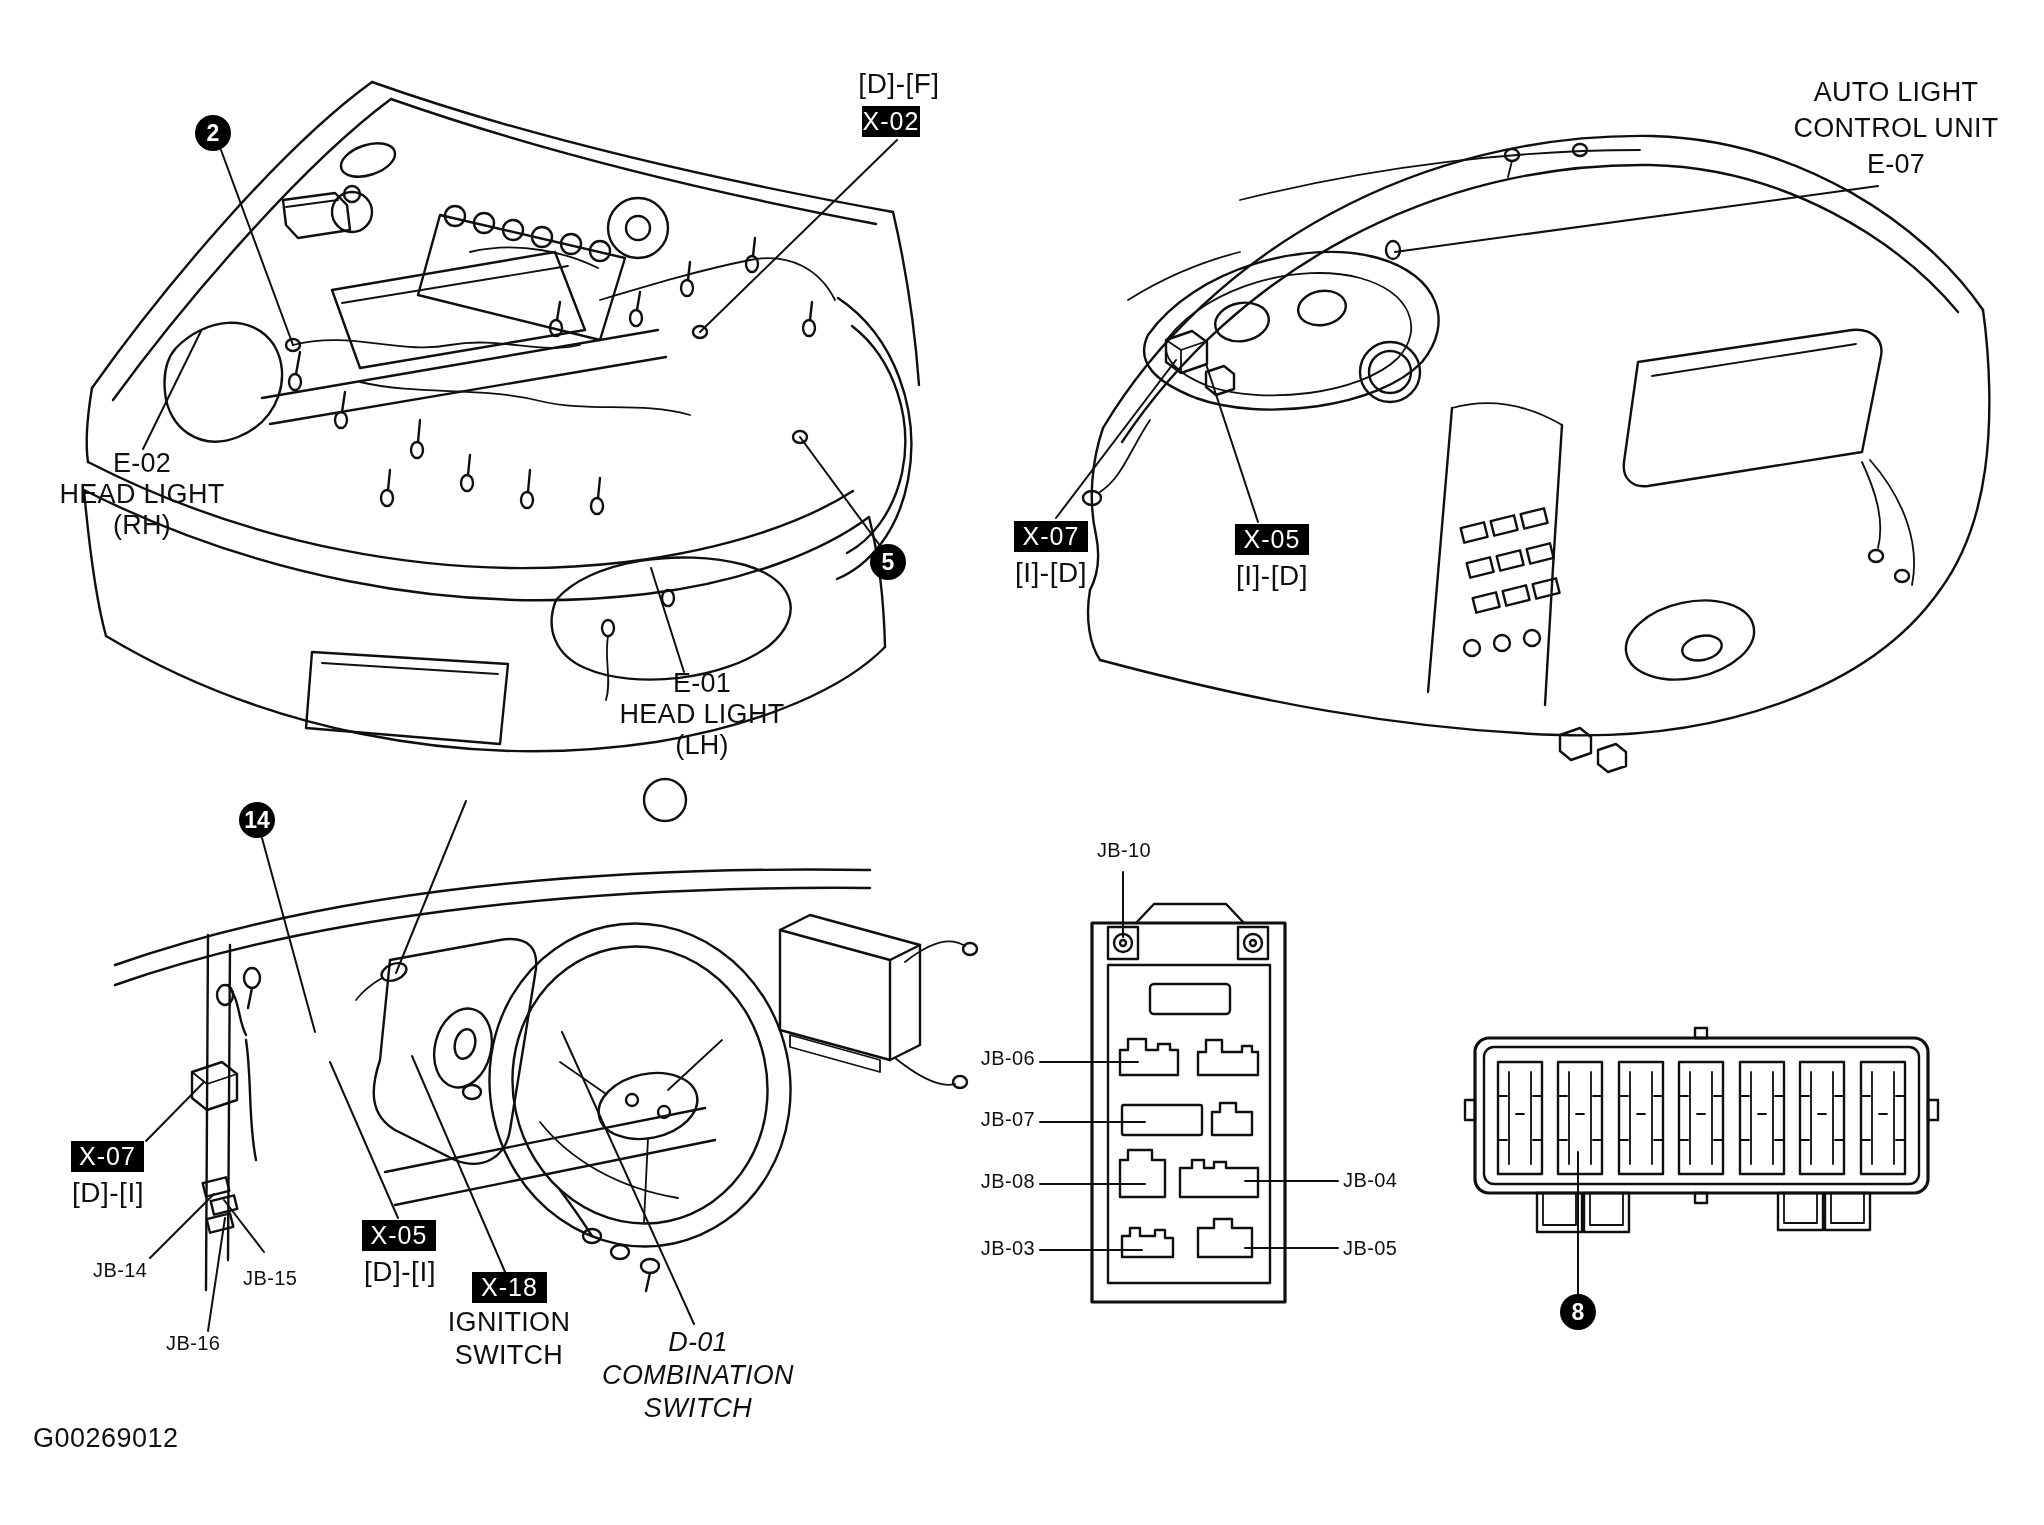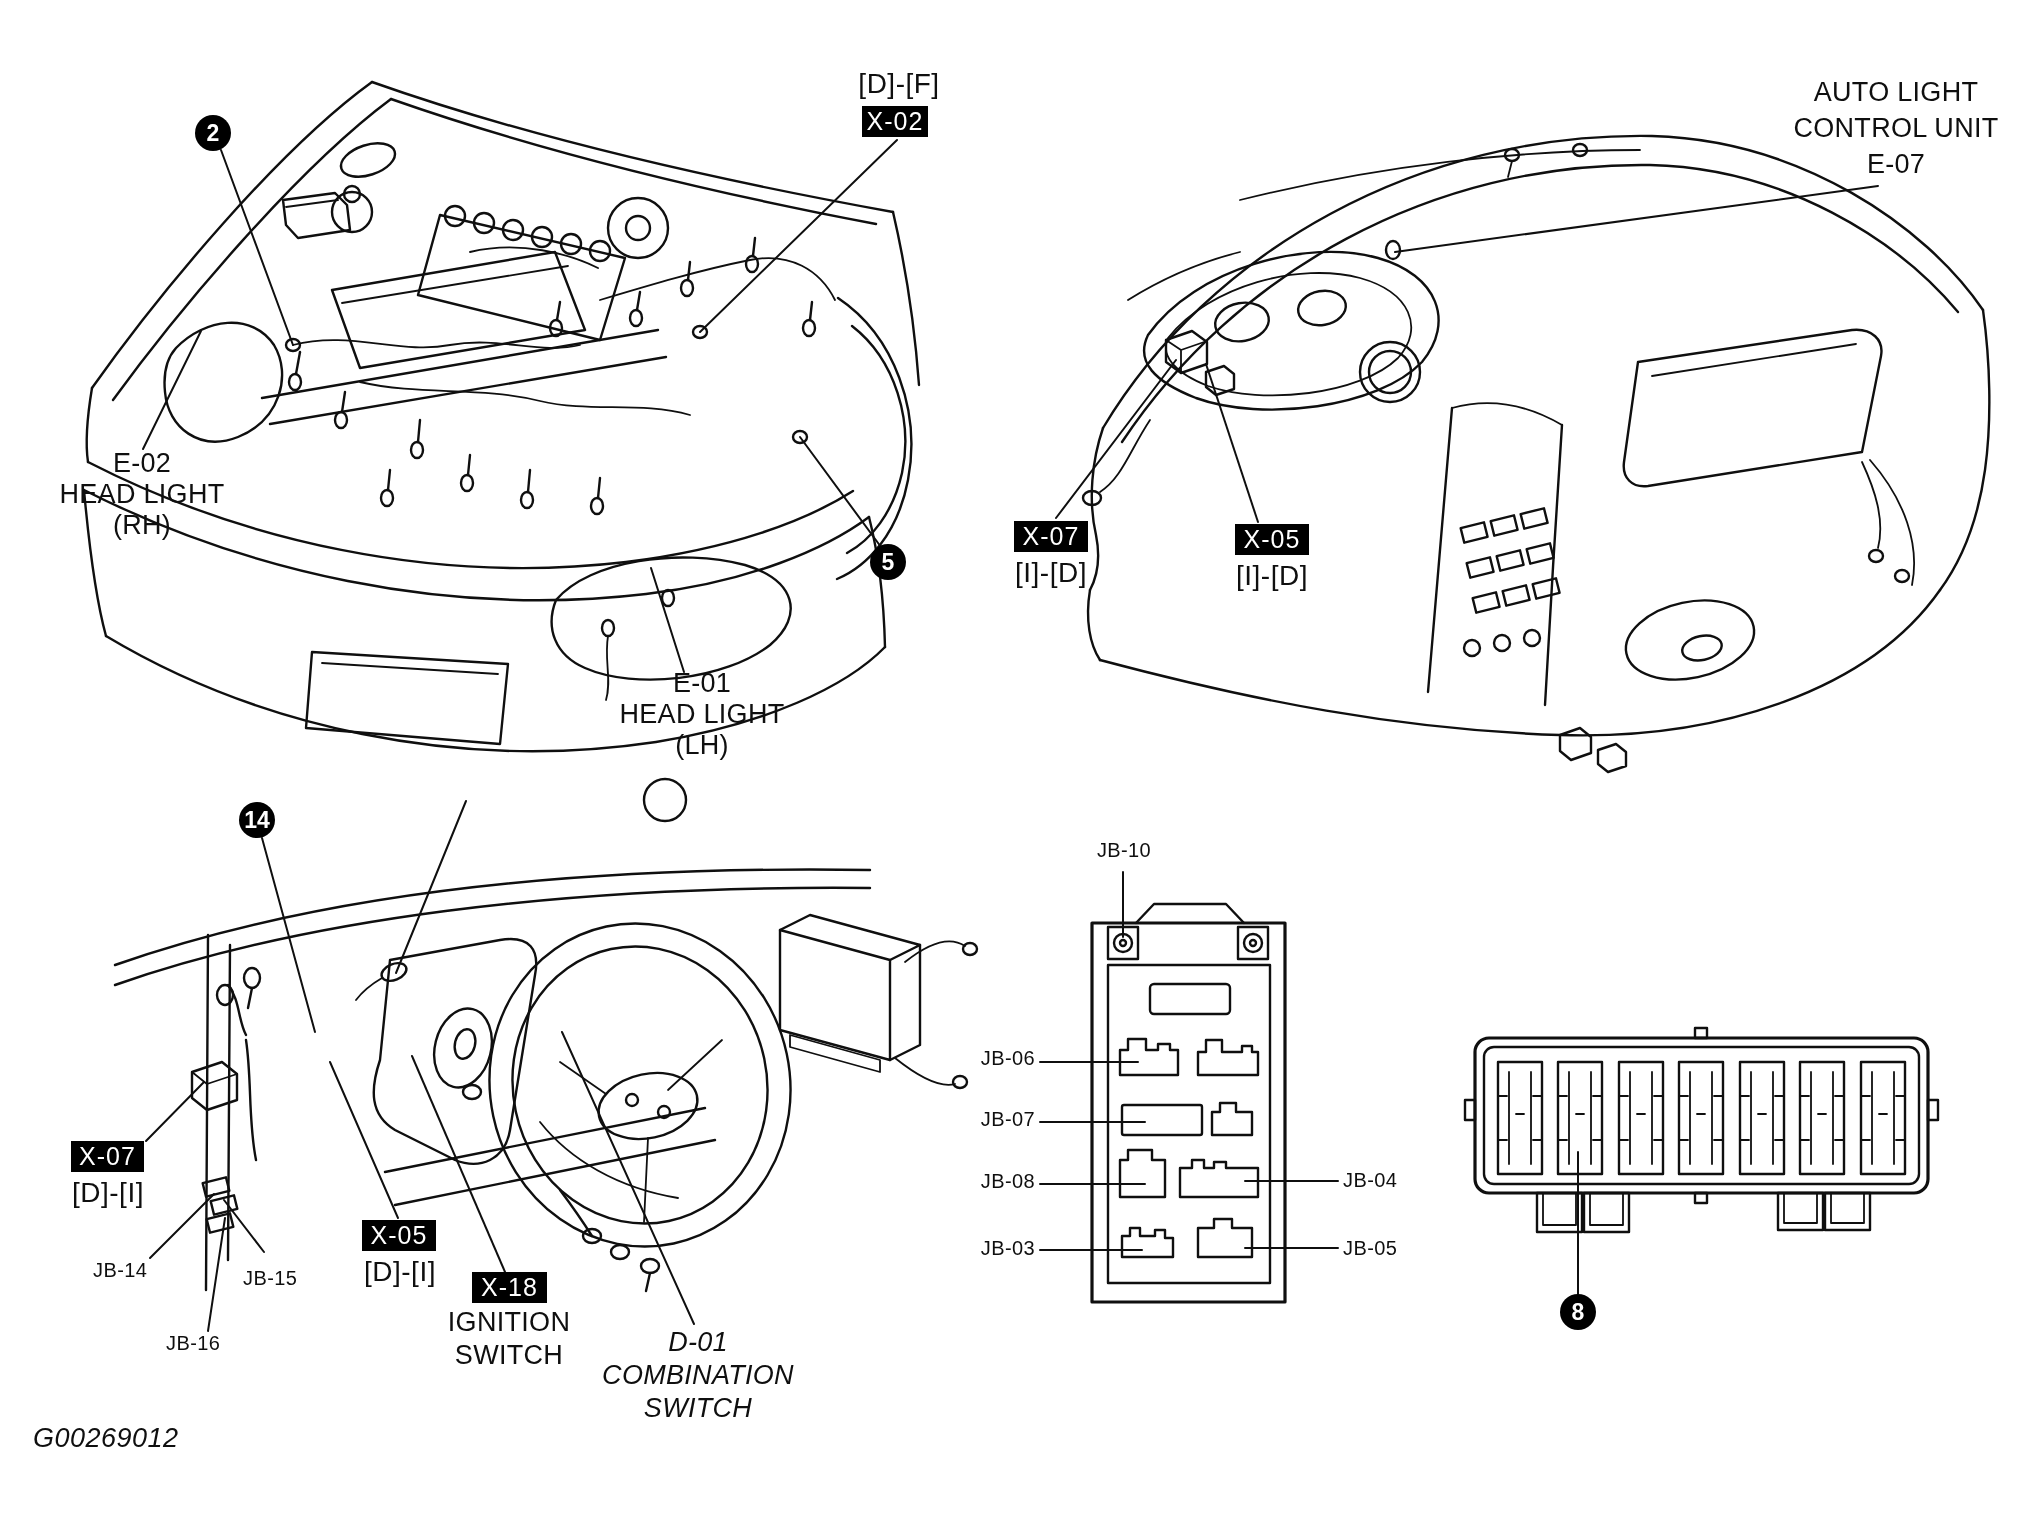--- a/index.html
+++ b/index.html
@@ -328,21 +328,21 @@
       <rect class="thin" x="1784" y="1193" width="33" height="30"></rect>
       <rect class="thin" x="1831" y="1193" width="33" height="30"></rect>
       <path class="leader" d="M1578,1152 L1578,1294"></path>
     </g>
   </svg>
 
   <div class="cnum" style="left:195px;top:115px;">2</div>
   <div class="cnum" style="left:870px;top:544px;">5</div>
 
   <div class="badgesub" style="left:850px;top:68px;width:98px;">[D]-[F]</div>
-  <div class="badge" style="left:862px;top:106px;width:66px;">X-02</div>
+  <div class="badge" style="left:862px;top:106px;width:58px;">X-02</div>
 
   <div class="lblblock" style="left:58px;top:448px;width:168px;">
     <div>E-02</div>
     <div>HEAD LIGHT</div>
     <div>(RH)</div>
   </div>
 
   <div class="lblblock" style="left:610px;top:668px;width:184px;">
     <div>E-01</div>
     <div>HEAD LIGHT</div>
@@ -389,15 +389,15 @@
   <div class="jb" style="left:1082px;top:839px;width:84px;text-align:center;">JB-10</div>
   <div class="jb ralign" style="left:945px;top:1047px;width:90px;">JB-06</div>
   <div class="jb ralign" style="left:945px;top:1108px;width:90px;">JB-07</div>
   <div class="jb ralign" style="left:945px;top:1170px;width:90px;">JB-08</div>
   <div class="jb ralign" style="left:945px;top:1237px;width:90px;">JB-03</div>
   <div class="jb" style="left:1343px;top:1169px;">JB-04</div>
   <div class="jb" style="left:1343px;top:1237px;">JB-05</div>
 
   <div class="cnum" style="left:1560px;top:1294px;">8</div>
 
-  <div class="figcode" style="left:33px;top:1423px;font-style:italic;">G00269012</div>
+  <div class="figcode" style="left:33px;top:1423px;">G00269012</div>
 
 </div>
 
 </body></html>

